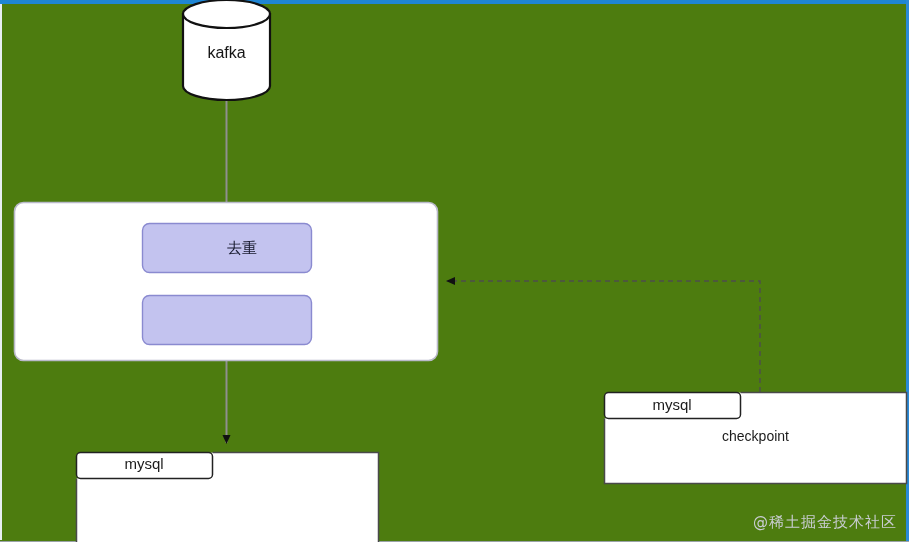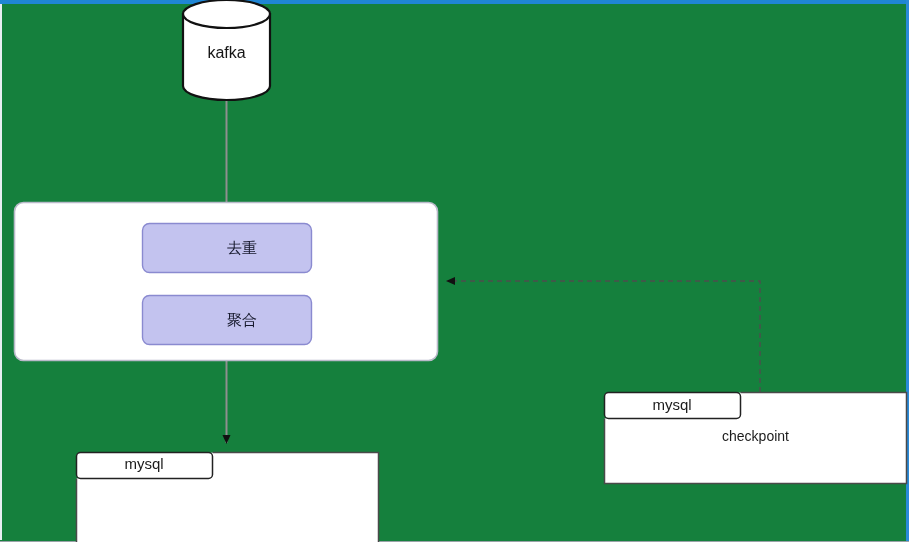--- a/index.html
+++ b/index.html
@@ -7,21 +7,21 @@
     padding: 0;
     background: #ffffff;
   }
   body {
     font-family: "Liberation Sans", "DejaVu Sans", sans-serif;
   }
   #canvas {
     position: relative;
     width: 909px;
     height: 542px;
-    background: #15803d;
+    background: #4d7c0f;
     overflow: hidden;
     box-sizing: border-box;
   }
   
   .edge-top {
     position: absolute;
     left: 0; top: 0;
     width: 909px; height: 4px;
     background: #1f86d4;
   }
@@ -165,22 +165,22 @@
     <g>
       <path d="M604.5,418.5 L604.5,483.5 L906.5,483.5 L906.5,392.5 L740.5,392.5" fill="#ffffff" stroke="#4a4a4a" stroke-width="1.5"></path>
       <rect x="604.5" y="392.5" width="136" height="26" rx="4" ry="4" fill="#ffffff" stroke="#222222" stroke-width="1.5"></rect>
     </g>
   </svg>
 
   <div class="lbl lbl-kafka">kafka</div>
 
   <div class="lbl-process lbl-dedupe">去重</div>
 
-  <div class="lbl-process lbl-agg">聚合</div>
 
   <div class="lbl lbl-mysql-bottom">mysql</div>
 
   <div class="lbl lbl-mysql-cp">mysql</div>
 
   <div class="lbl lbl-checkpoint">checkpoint</div>
 
+  <div class="watermark">@稀土掘金技术社区</div>
 
 </div>
 
 </body></html>

